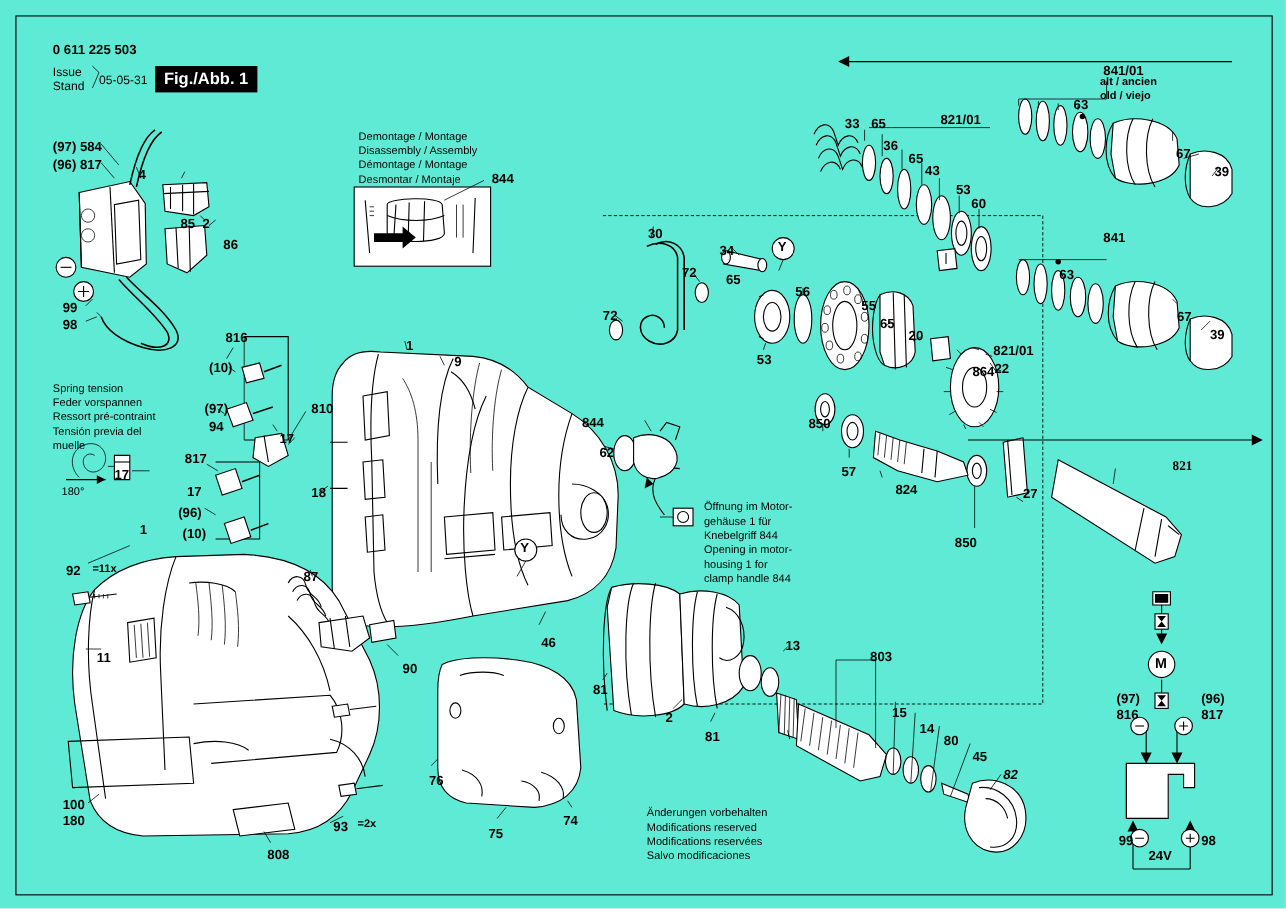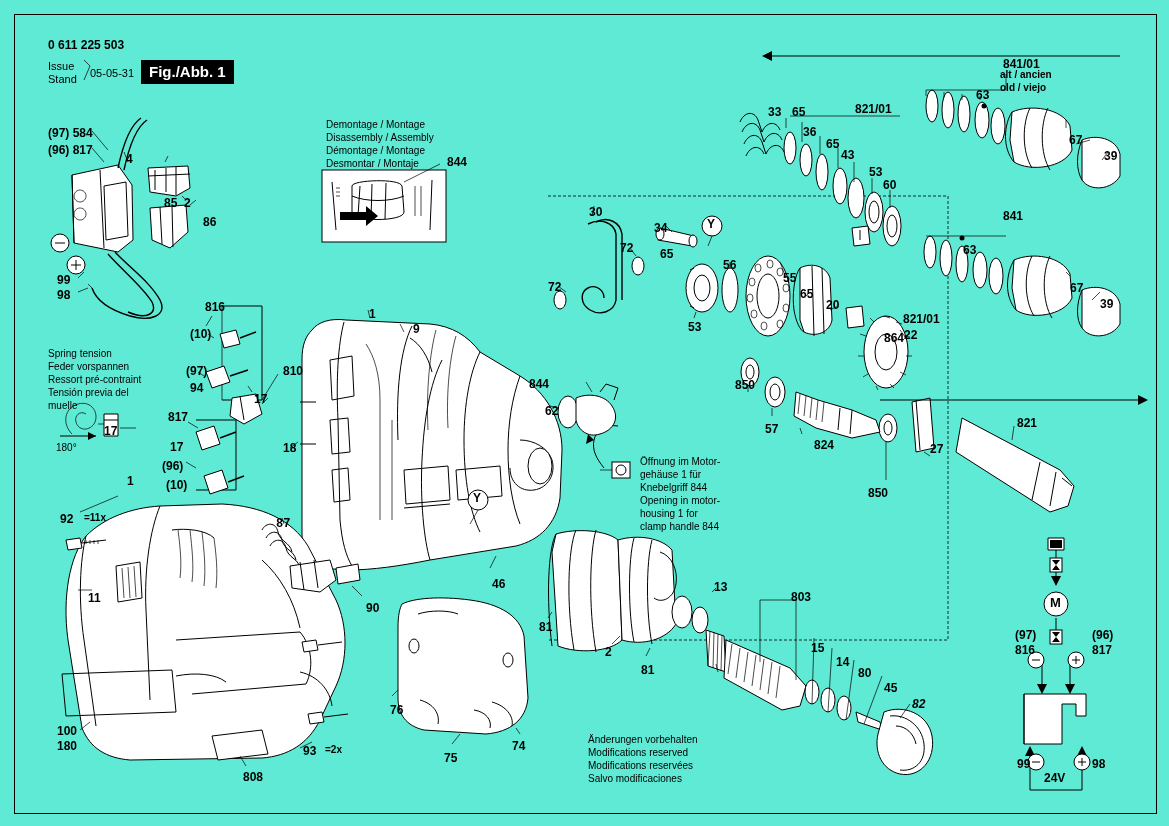--- a/index.html
+++ b/index.html
@@ -509,21 +509,21 @@
       <div class="num" style="left: 168px; top: 410px;">817</div>
       <div class="num" style="left: 104px; top: 424px;">17</div>
       <div class="num" style="left: 170px; top: 440px;">17</div>
       <div class="num" style="left: 162px; top: 459px;">(96)</div>
       <div class="num" style="left: 166px; top: 478px;">(10)</div>
       <div class="num" style="left: 283px; top: 441px;">18</div>
       <div class="num" style="left: 369px; top: 307px;">1</div>
       <div class="num" style="left: 413px; top: 322px;">9</div>
       <div class="num" style="left: 127px; top: 474px;">1</div>
       <div class="num" style="left: 60px; top: 512px;">92</div>
-      <div class="num" style="left: 276px; top: 517px; font-family: Liberation Mono, monospace;">87</div>
+      <div class="num" style="left: 276px; top: 517px;">87</div>
       <div class="num" style="left: 60px; top: 591px; margin-left: 28px;">11</div>
       <div class="num" style="left: 366px; top: 601px;">90</div>
       <div class="num" style="left: 492px; top: 577px;">46</div>
       <div class="num" style="left: 57px; top: 724px;">100</div>
       <div class="num" style="left: 57px; top: 739px;">180</div>
       <div class="num" style="left: 243px; top: 770px;">808</div>
       <div class="num" style="left: 303px; top: 744px;">93</div>
       <div class="num" style="left: 390px; top: 703px;">76</div>
       <div class="num" style="left: 444px; top: 751px;">75</div>
       <div class="num" style="left: 512px; top: 739px;">74</div>
@@ -538,21 +538,21 @@
       <div class="num" style="left: 826px; top: 298px;">20</div>
       <div class="num" style="left: 884px; top: 320px; margin-top: 11px;">864</div>
       <div class="num" style="left: 904px; top: 328px;">22</div>
       <div class="num" style="left: 903px; top: 312px;">821/01</div>
       <div class="num" style="left: 660px; top: 247px;">65</div>
       <div class="num" style="left: 735px; top: 378px;">850</div>
       <div class="num" style="left: 765px; top: 422px;">57</div>
       <div class="num" style="left: 814px; top: 438px;">824</div>
       <div class="num" style="left: 868px; top: 486px;">850</div>
       <div class="num" style="left: 930px; top: 442px;">27</div>
-      <div class="num" style="left: 1017px; top: 416px;">821</div>
+      <div class="num" style="left: 1066px; top: 416px; font-family: Liberation Serif, serif;">821</div>
       <div class="num" style="left: 447px; top: 155px;">844</div>
       <div class="num" style="left: 529px; top: 377px;">844</div>
       <div class="num" style="left: 545px; top: 404px;">62</div>
       <div class="num" style="left: 768px; top: 105px;">33</div>
       <div class="num" style="left: 792px; top: 105px;">65</div>
       <div class="num" style="left: 803px; top: 125px;">36</div>
       <div class="num" style="left: 826px; top: 137px;">65</div>
       <div class="num" style="left: 841px; top: 148px;">43</div>
       <div class="num" style="left: 869px; top: 165px;">53</div>
       <div class="num" style="left: 883px; top: 178px;">60</div>

